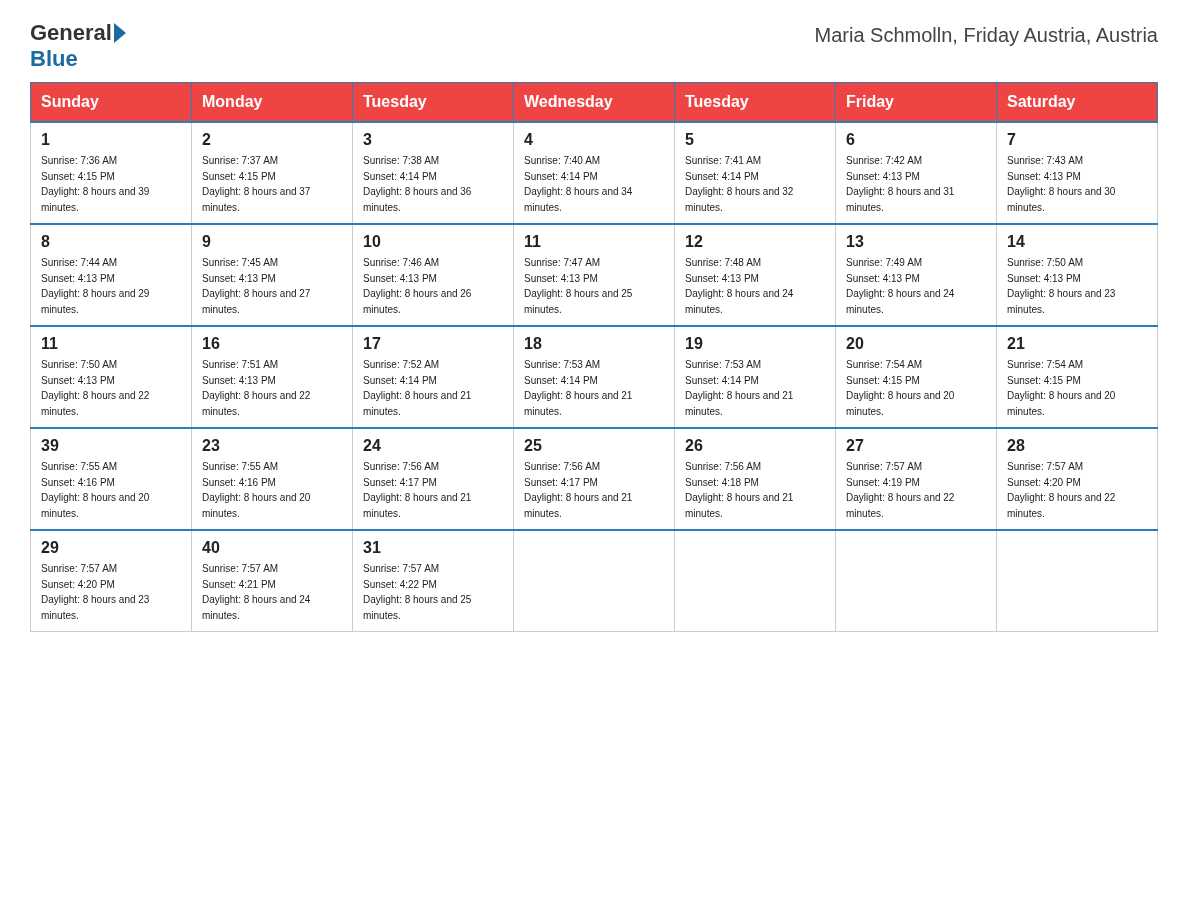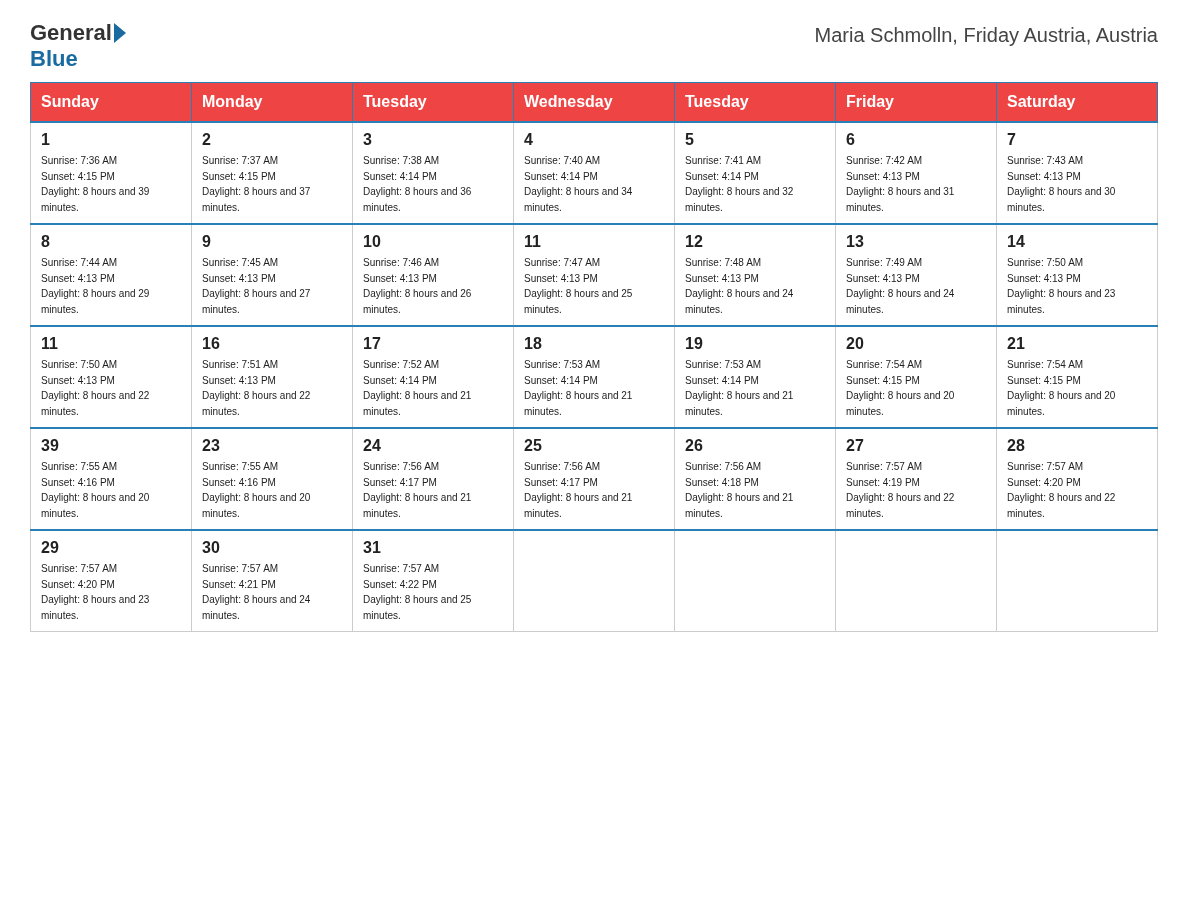--- a/index.html
+++ b/index.html
@@ -257,21 +257,21 @@
           <span class="day-number">28</span>
           <div class="day-info">Sunrise: 7:57 AM<br>Sunset: 4:20 PM<br>Daylight: 8 hours and 22 minutes.</div>
         </td>
       </tr>
       <tr>
         <td>
           <span class="day-number">29</span>
           <div class="day-info">Sunrise: 7:57 AM<br>Sunset: 4:20 PM<br>Daylight: 8 hours and 23 minutes.</div>
         </td>
         <td>
-          <span class="day-number">30</span>
+          <span class="day-number">40</span>
           <div class="day-info">Sunrise: 7:57 AM<br>Sunset: 4:21 PM<br>Daylight: 8 hours and 24 minutes.</div>
         </td>
         <td>
           <span class="day-number">31</span>
           <div class="day-info">Sunrise: 7:57 AM<br>Sunset: 4:22 PM<br>Daylight: 8 hours and 25 minutes.</div>
         </td>
         <td class="empty-cell"></td>
         <td class="empty-cell"></td>
         <td class="empty-cell"></td>
         <td class="empty-cell"></td>

